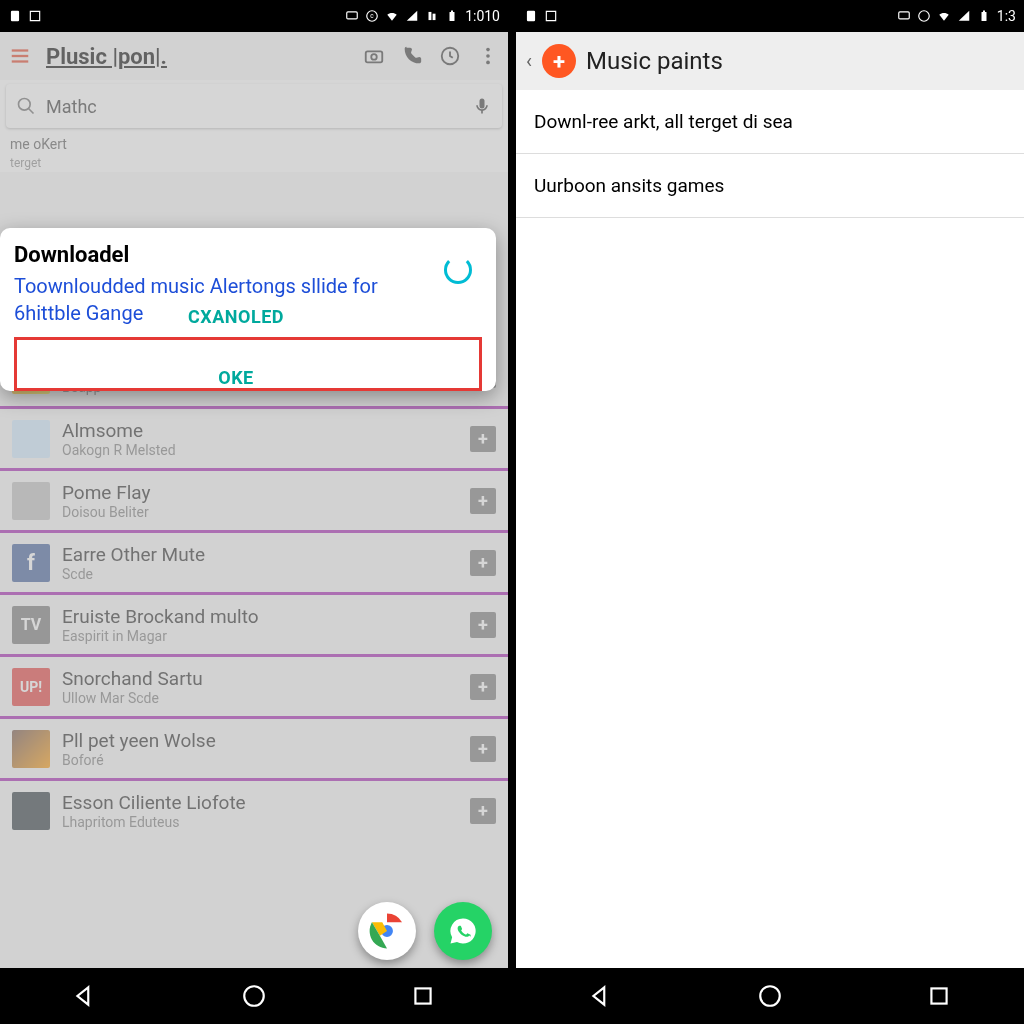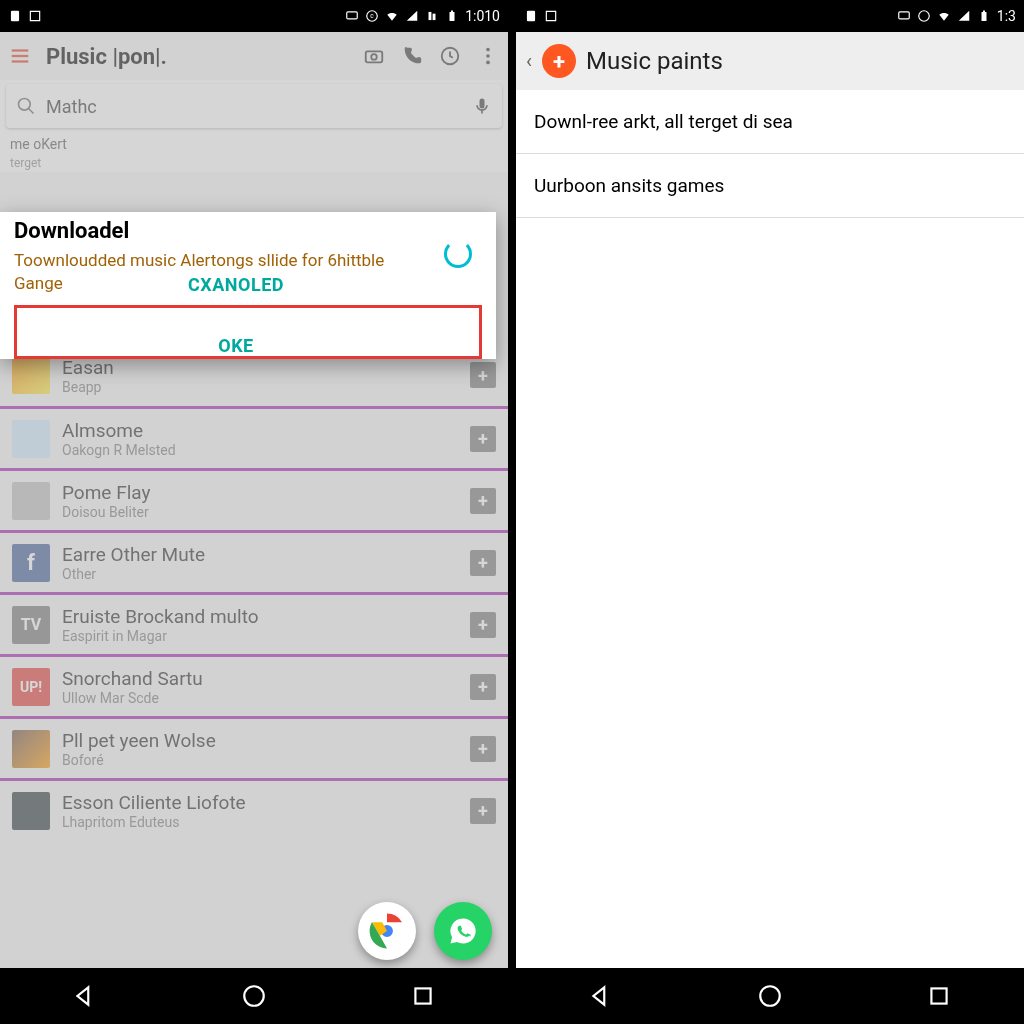--- a/index.html
+++ b/index.html
@@ -8,36 +8,36 @@
   .phone-left { border-right: 4px solid #000; }
   .phone-right { border-left: 4px solid #000; }
 
   
   .statusbar { height: 32px; background: #000; color: #fff; display: flex; align-items: center; justify-content: flex-end; padding: 0 8px; font-size: 14px; gap: 6px; }
   .statusbar .left-icons { margin-right: auto; display: flex; gap: 6px; }
   .status-icon { width: 14px; height: 14px; display: inline-flex; align-items: center; justify-content: center; }
 
   
   .header { height: 48px; display: flex; align-items: center; padding: 0 8px; gap: 14px; background: #f5f5f5; }
-  .header .title { font-size: 22px; font-weight: bold; flex: 1; }
+  .header .title { font-size: 22px; font-weight: bold; flex: 1; text-decoration: underline; }
   .hicon { width: 24px; height: 24px; display: flex; align-items: center; justify-content: center; color: #444; }
   .hamburger { color: #e23d21; }
 
   
   .searchbar { margin: 4px 6px 6px 6px; background: #fff; border-radius: 4px; height: 44px; display: flex; align-items: center; padding: 0 10px; gap: 10px; box-shadow: 0 1px 3px rgba(0,0,0,.3); }
   .searchbar .search-text { flex: 1; font-size: 18px; color: #333; border: none; outline: none; background: transparent; }
 
   
   .subrow { padding: 2px 10px; font-size: 14px; color: #555; }
 
   
   .dialog-scrim { position: absolute; inset: 32px 0 56px 0; background: rgba(180,180,180,.55); }
-  .dialog { position: absolute; left: 0; right: 12px; top: 212px; background: #fff; border-radius: 0; box-shadow: 0 6px 20px rgba(0,0,0,.35); padding: 6px 14px 0 14px; }
+  .dialog { position: absolute; left: 0; right: 12px; top: 228px; background: #fff; border-radius: 10px; box-shadow: 0 6px 20px rgba(0,0,0,.35); padding: 14px 14px 0 14px; }
   .dialog-title { font-size: 22px; font-weight: bold; margin-bottom: 6px; }
-  .dialog-body { font-size: 17px; color: #a16207; line-height: 1.35; padding-right: 60px; }
+  .dialog-body { font-size: 20px; color: #1d4ed8; line-height: 1.35; padding-right: 60px; }
   .dialog-spinner { position: absolute; right: 24px; top: 28px; width: 28px; height: 28px; border: 3px solid #00bcd4; border-top-color: transparent; border-radius: 50%; }
   .dialog-actions { border: 3px solid #e53935; margin-top: 10px; height: 54px; display: flex; align-items: center; justify-content: flex-end; gap: 40px; padding-right: 24px; flex-direction: column; }
   .dialog-btn { color: #00a99d; font-weight: bold; font-size: 18px; letter-spacing: .5px; background: none; border: none; }
 
   
   .list { flex: 1; overflow: hidden; background: #f6f6f6; padding-top: 172px; } 
   .list-inner { padding-top: 0; }
   .item { display: flex; align-items: center; height: 62px; padding: 0 12px; gap: 12px; }
   .item + .item { border-top: 3px solid #a21caf; }
   .thumb { width: 38px; height: 38px; background: #555; border-radius: 2px; flex-shrink: 0; }
@@ -210,21 +210,21 @@
           <div class="item-text">
             <div class="item-title">Pome Flay</div>
             <div class="item-sub">Doisou Beliter</div>
           </div>
           <div class="plus">+</div>
         </div>
         <div class="item">
           <div class="thumb t-fb">f</div>
           <div class="item-text">
             <div class="item-title">Earre Other Mute</div>
-            <div class="item-sub">Other</div>
+            <div class="item-sub">Scde</div>
           </div>
           <div class="plus">+</div>
         </div>
         <div class="item">
           <div class="thumb t-tv">TV</div>
           <div class="item-text">
             <div class="item-title">Eruiste Brockand multo</div>
             <div class="item-sub">Easpirit in Magar</div>
           </div>
           <div class="plus">+</div>

